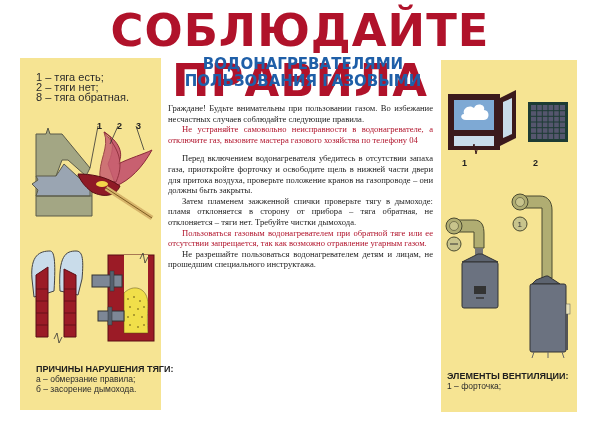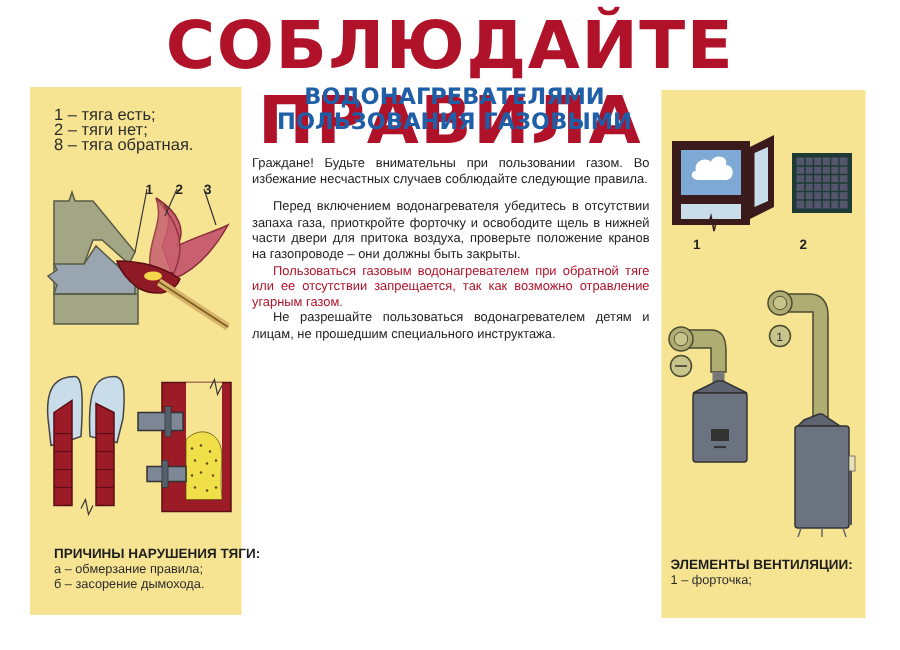--- a/index.html
+++ b/index.html
@@ -31,21 +31,21 @@
       position: absolute; font-size: 8.5px; line-height: 10px; color: #2b2b2b;
     }
     .legend-caption .cap-title {
       font-weight: bold; font-size: 9px; color: #1d1d1d; display: block;
     }
 
     .body-text {
       position: absolute; left: 168px; top: 103px; width: 265px;
       font-size: 8.6px; line-height: 10.6px; color: #222; text-align: justify;
     }
-    .body-text p { margin: 0; }
+    .body-text p { margin: 0; font-family: Liberation Serif, serif; }
     .body-text p.indent { text-indent: 14px; }
     .body-text p.red { color: #b0122a; }
     .body-text p.gap { margin-top: 8px; }
 
     .num-label {
       position: absolute; font-size: 9px; color: #222; font-weight: bold;
     }
     svg { position: absolute; overflow: visible; }
   </style>
 </head>
@@ -132,21 +132,23 @@
 </svg>
 
 <div class="legend-caption" style="left:36px; top:364px;">
   <span class="cap-title">ПРИЧИНЫ НАРУШЕНИЯ ТЯГИ:</span>
   <div>а – обмерзание правила;</div>
   <div>б – засорение дымохода.</div>
 </div>
 
 <div class="body-text">
   <p>Граждане! Будьте внимательны при пользовании газом. Во избежание несчастных случаев соблюдайте следующие правила.</p>
+  <p class="indent red">Не устраняйте самовольно неисправности в водонагревателе, а отключите газ, вызовите мастера газового хозяйства по телефону 04</p>
   <p class="indent gap">Перед включением водонагревателя убедитесь в отсутствии запаха газа, приоткройте форточку и освободите щель в нижней части двери для притока воздуха, проверьте положение кранов на газопроводе – они должны быть закрыты.</p>
+  <p class="indent">Затем пламенем зажженной спички проверьте тягу в дымоходе: пламя отклоняется в сторону от прибора – тяга обратная, не отклоняется – тяги нет. Требуйте чистки дымохода.</p>
   <p class="indent red">Пользоваться газовым водонагревателем при обратной тяге или ее отсутствии запрещается, так как возможно отравление угарным газом.</p>
   <p class="indent">Не разрешайте пользоваться водонагревателем детям и лицам, не прошедшим специального инструктажа.</p>
 </div>
 
 <div class="panel panel-right"></div>
 
 <svg style="left:440px; top:80px;" width="140" height="90" viewBox="0 0 140 90">
 
   <rect x="8" y="14" width="52" height="56" fill="#3b1a1c"></rect>
   <rect x="14" y="20" width="40" height="30" fill="#7ea9d4"></rect>

